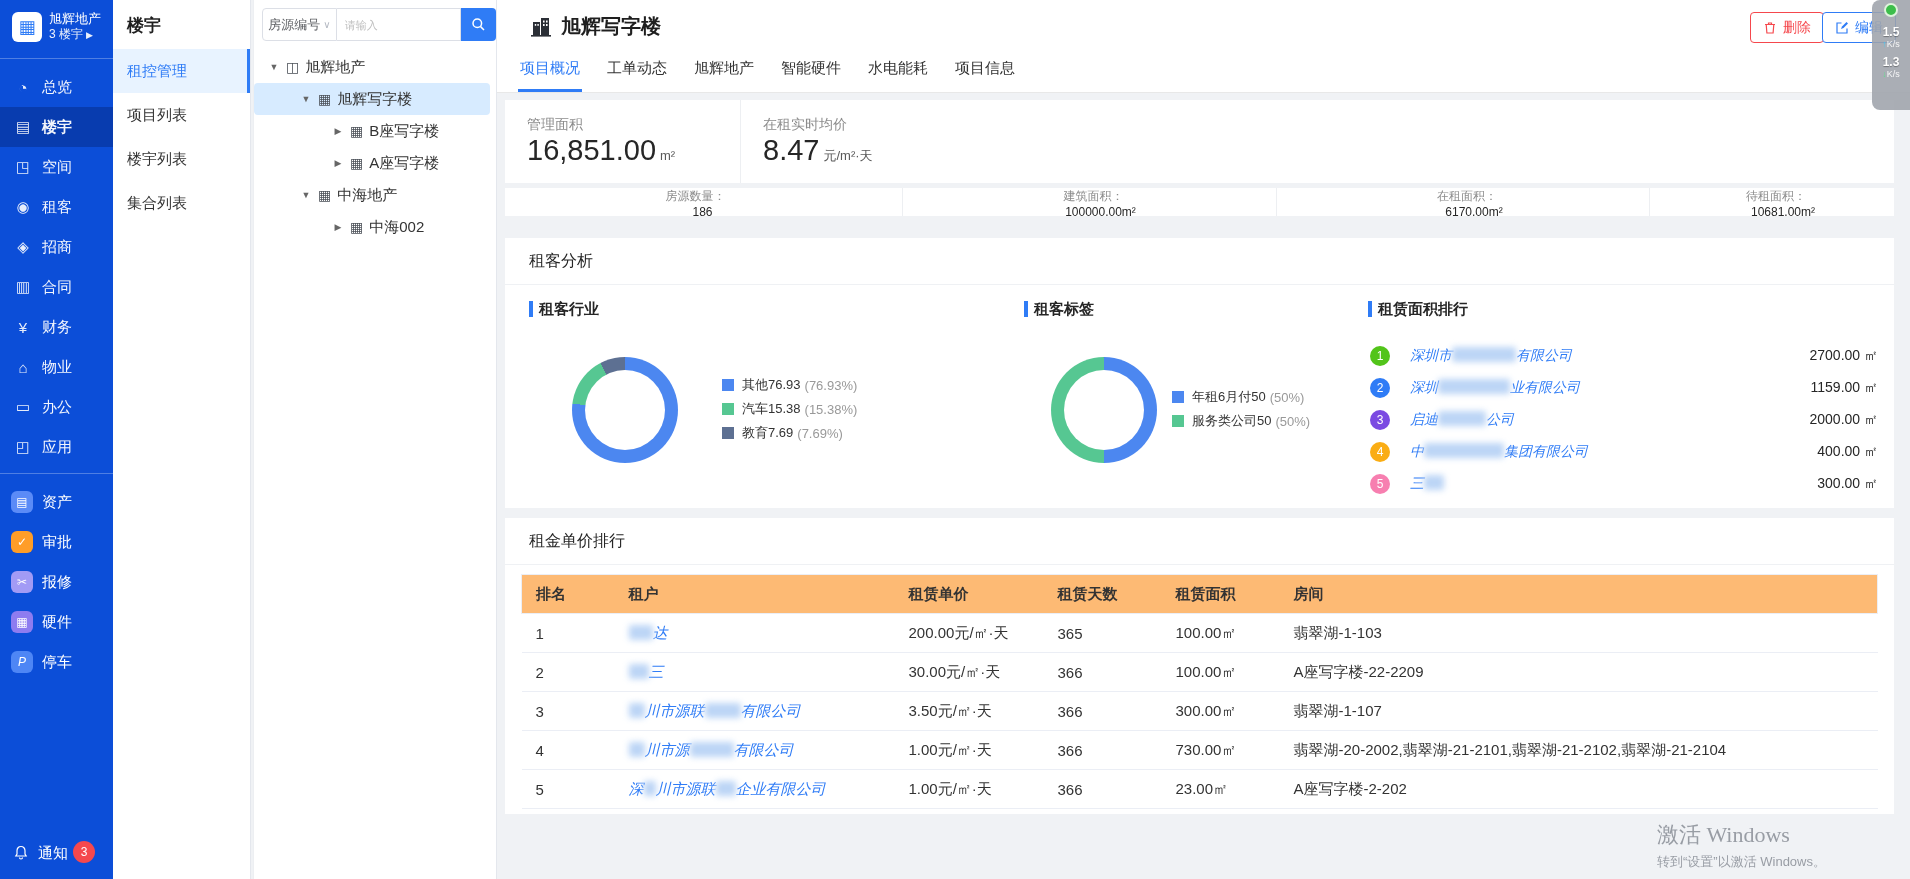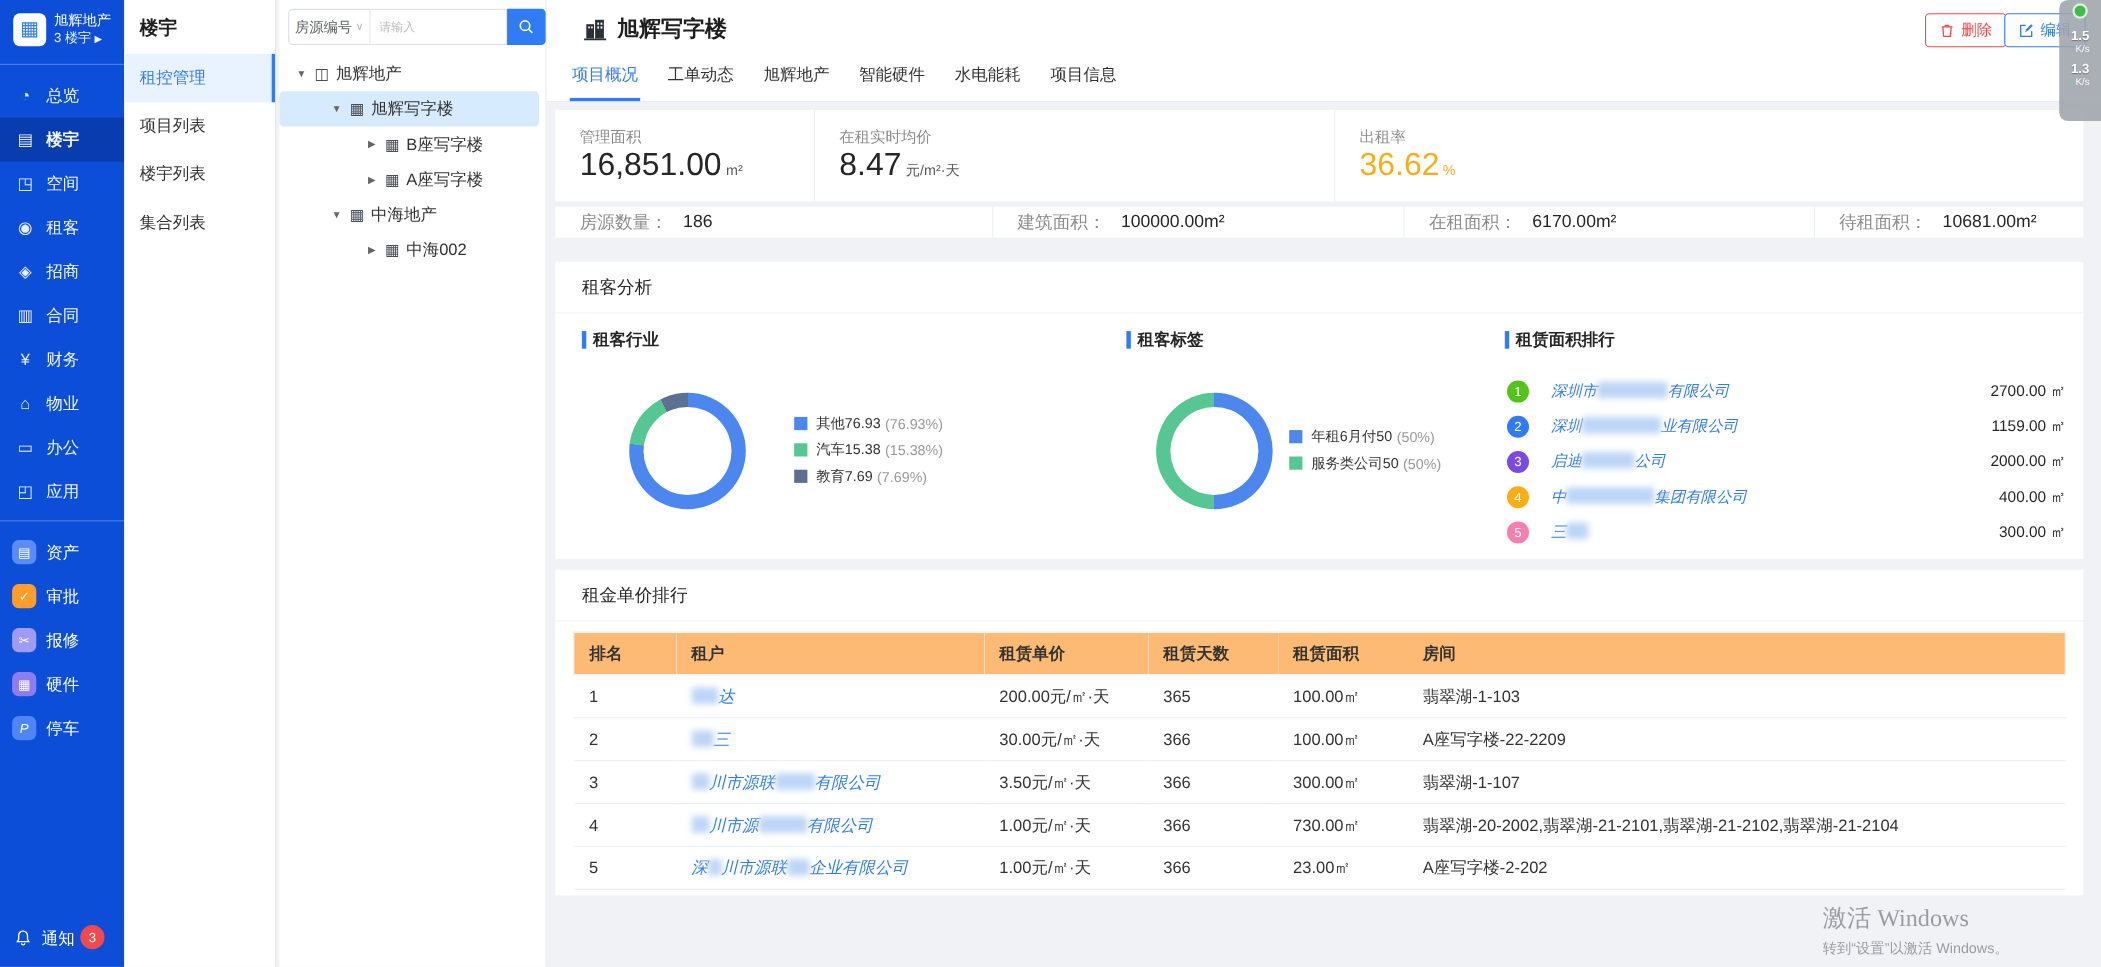--- a/index.html
+++ b/index.html
@@ -74,21 +74,21 @@
   .s1cell:nth-child(1){ width:235px; } .s1cell:nth-child(2){ width:473px; }
   .s1cell:nth-child(3){ width:344px; } .s1cell:nth-child(4){ flex:1; }
   .s1l { font-size:14px; color:#8C8C8C; }
   .s1v { font-size:29px; color:#262626; margin-top:3px; letter-spacing:0; }
   .s1u { font-size:13px; color:#595959; margin-left:4px; }
   .s1v.orange, .s1v.orange + .s1u2 { color:#FAAD14; }
   .s1u2 { font-size:13px; margin-left:3px; }
 
   
   .stats2 { position:absolute; top:95px; left:8px; right:16px; height:28px; background:#fff; display:flex; align-items:center;}
-  .s2cell { padding-left:22px; font-size:16px; height:100%; display:flex; align-items:center;}
+  .s2cell { padding-left:22px; font-size:12px; height:100%; display:flex; align-items:center;flex-direction:column;}
   .s2cell + .s2cell { border-left:1px solid #EDEFF2; }
   .s2cell:nth-child(1){ width:373px; } .s2cell:nth-child(2){ width:374px;margin-left:24px; } .s2cell:nth-child(3){ width:373px; } .s2cell:nth-child(4){ flex:1;}
   .s2l { color:#8C8C8C; margin-right:14px; } .s2v { color:#262626; }
 
   
   .panel { position:absolute; left:8px; right:16px; background:#fff; }
   .panel-a { top:145px; height:270px; }
   .panel-t { top:425px; height:296px; }
   .ptitle { font-size:16px; color:#262626; padding:13px 0 12px 24px; border-bottom:1px solid #EFF1F4; }
 
@@ -330,24 +330,20 @@
     <section class="content">
 
       <div class="stats1">
         <div class="s1cell">
           <div class="s1l">管理面积</div>
           <div><span class="s1v">16,851.00</span><span class="s1u">m²</span></div>
         </div>
         <div class="s1cell">
           <div class="s1l">在租实时均价</div>
           <div><span class="s1v">8.47</span><span class="s1u">元/m²·天</span></div>
-        </div>
-        <div class="s1cell">
-          <div class="s1l">出租率</div>
-          <div><span class="s1v orange">36.62</span><span class="s1u2" style="color:#FAAD14">%</span></div>
         </div>
       </div>
 
       <div class="stats2">
         <div class="s2cell">
             <span class="s2l">房源数量：</span>
             <span class="s2v">186</span>
           </div>
         <div class="s2cell">
             <span class="s2l">建筑面积：</span>

